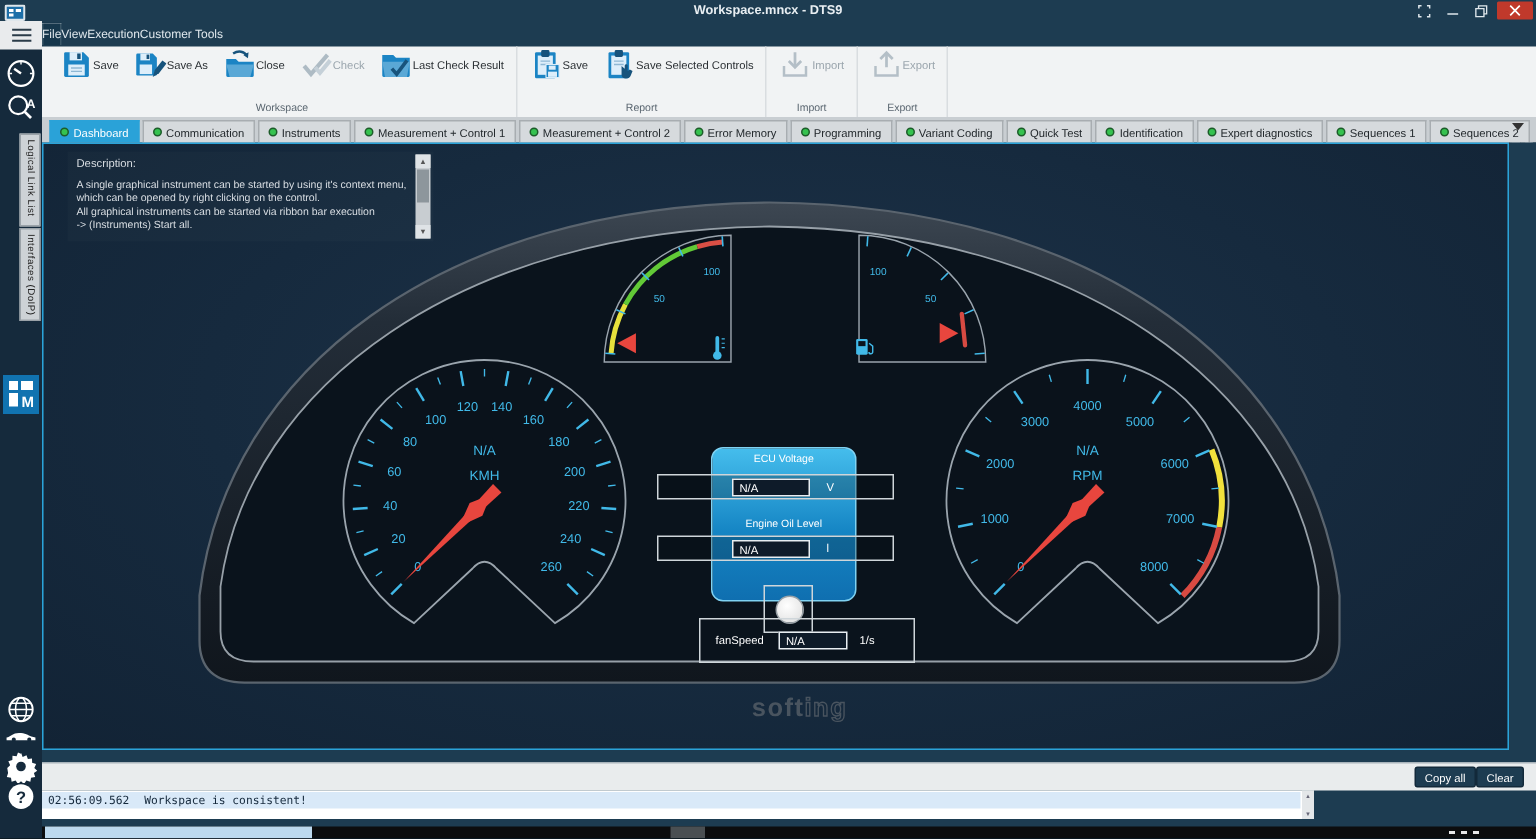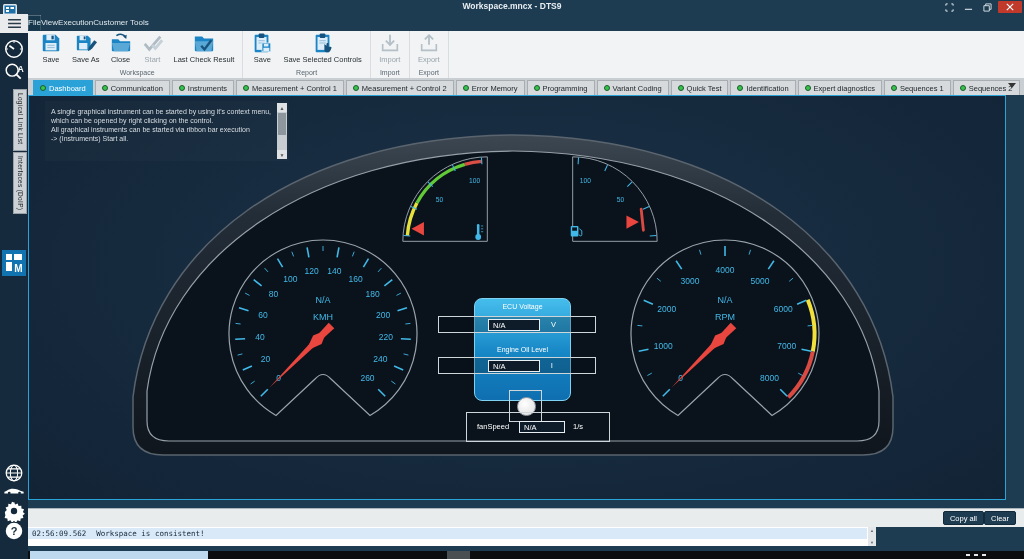--- a/index.html
+++ b/index.html
@@ -14,21 +14,21 @@
   .wc.close{width:24px;background:#c0392b;border-radius:1px;}
   
   #menubar{position:absolute;left:28px;top:14px;width:996px;height:17px;background:#1d3c51;display:flex;align-items:center;}
   .menu-item{color:#dfe7ec;font-size:8px;padding:3px 0;}
   .menu-item.active{background:#16374c;box-shadow:inset 0 1px 0 #cfd6da55, inset 1px 0 0 #cfd6da33, inset -1px 0 0 #cfd6da33;}
   
   #ribbon{position:absolute;left:28px;top:31px;width:996px;height:47px;background:#f1f3f4;border-bottom:1px solid #cfd4d8;}
   #ribbon-groups{display:flex;height:100%;padding-left:4px;}
   .rgroup{display:flex;flex-direction:column;border-right:1px solid #d9dde0;padding:0 3px;}
   .rbuttons{display:flex;flex:1;align-items:flex-start;}
-  .rbutton{display:flex;flex-direction:column;align-items:center;padding:1px 5px 0 5px;}
+  .rbutton{display:flex;flex-direction:row;align-items:center;padding:1px 5px 0 5px;}
   .rbutton .ric{width:22px;height:22px;}
   .rbutton .ric svg{width:22px;height:22px;}
   .rbutton .rlb{font-size:7.5px;color:#2a2f33;white-space:nowrap;margin-top:1px;}
   .rbutton.disabled .rlb{color:#9aa5ad;}
   .rgroup-label{font-size:7px;color:#5a6670;text-align:center;padding-bottom:2px;}
   
   #tabbar{position:absolute;left:28px;top:78px;width:996px;height:17px;background:#c9ced2;display:flex;align-items:flex-end;padding-left:5px;box-sizing:border-box;}
   .tab{display:flex;align-items:center;gap:3px;height:14px;padding:0 6px;margin-right:2px;
     background:#d6dadd;border:1px solid #a8adb1;border-bottom:none;font-size:7.5px;color:#22282c;white-space:nowrap;}
   .tab.active{background:#2aa2d8;border-color:#2aa2d8;color:#fff;}
@@ -238,21 +238,21 @@
                   <path d="M2 8h7l2 2h11v10a1 1 0 0 1-1 1H3a1 1 0 0 1-1-1z" fill="#1b84c4"></path>
                   <path d="M2 12h20l-2.5 9H4.5z" fill="#5aa8d6"></path>
                 </svg></span>
               <span class="rlb">Close</span>
             </div>
             <div class="rbutton disabled">
               <span class="ric"><svg viewBox="0 0 24 24">
                   <path d="M3 13l5 6L20 5" fill="none" stroke="#aebbc4" stroke-width="3"></path>
                   <path d="M11 14l3.5 4L22 9" fill="none" stroke="#c5d0d8" stroke-width="3"></path>
                 </svg></span>
-              <span class="rlb">Start</span>
+              <span class="rlb">Check</span>
             </div>
             <div class="rbutton">
               <span class="ric"><svg viewBox="0 0 24 24">
                   <path d="M2 5h8l2 2h10v13a1 1 0 0 1-1 1H3a1 1 0 0 1-1-1z" fill="#1b84c4"></path>
                   <path d="M2 10h20l-2 11H4z" fill="#5aa8d6"></path>
                   <path d="M9 15l3.5 4L20 9" fill="none" stroke="#17537c" stroke-width="2.6"></path>
                 </svg></span>
               <span class="rlb">Last Check Result</span>
             </div>
           </div>
@@ -371,20 +371,21 @@
       </div>
     <span id="tab-overflow">
       <svg viewBox="0 0 8 5" width="8" height="5">
           <path d="M0 0h8L4 5z" fill="#333"></path>
         </svg>
     </span>
   </div>
 
   <div id="main">
     <div id="desc">
+      <div id="desc-title">Description:</div>
       <div id="desc-lines">
           <div>A single graphical instrument can be started by using it's context menu,</div>
           <div>which can be opened by right clicking on the control.</div>
           <div>All graphical instruments can be started via ribbon bar execution</div>
           <div>-&gt; (Instruments) Start all.</div>
         </div>
       <div class="vscroll">
         <div class="vs-btn" style="top:0">▲</div>
         <div class="vs-thumb" style="top:10px;height:22px"></div>
         <div class="vs-btn" style="bottom:0">▼</div>
@@ -539,20 +540,23 @@
       <div id="led-box">
         <div id="led"></div>
       </div>
       <div id="fan-box">
         <span id="fan-label">fanSpeed</span>
         <div class="val-field">N/A</div>
         <span id="fan-unit">1/s</span>
       </div>
     </div>
 
+    <div id="logo">
+      <span id="logo-solid">soft</span><span id="logo-outline">ing</span>
+    </div>
   </div>
 
   <div id="right-strip"></div>
 
   <div id="log-gap"></div>
   <div id="log-toolbar">
     <button class="log-btn" id="btn-copy">Copy all</button>
     <button class="log-btn" id="btn-clear">Clear</button>
   </div>
   <div id="log-body">

